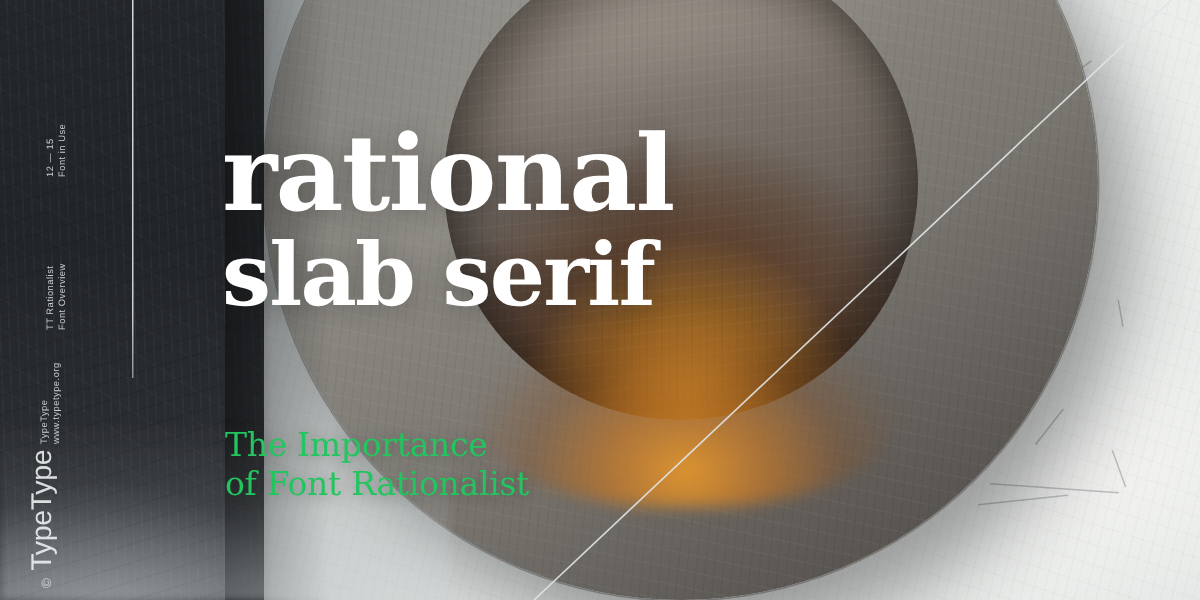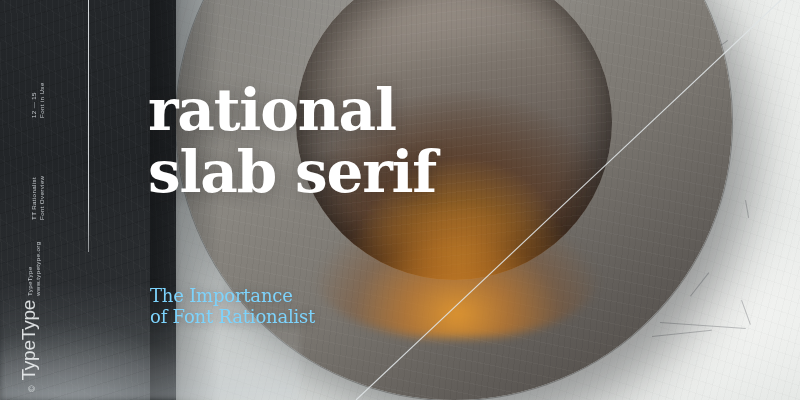--- a/index.html
+++ b/index.html
@@ -142,29 +142,29 @@
   
   .headline{
     position:absolute;left:148px;top:84px;
     font-family:"DejaVu Serif", serif;
     font-weight:700;
     color:#ffffff;
     line-height:.90;
     letter-spacing:-1.2px;
     text-shadow:0 2px 16px rgba(30,28,26,.30);
   }
-  .headline .l1{display:block;font-size:58px;}
+  .headline .l1{display:block;font-size:70px;}
   .headline .l2{display:block;font-size:58px;margin-top:10px;}
 
   .subtitle{
     position:absolute;left:150px;top:285px;
     font-family:"DejaVu Serif", serif;
     font-weight:400;
-    color:#7dd3fc;
-    font-size:18px;
+    color:#22c55e;
+    font-size:22px;
     line-height:1.17;
     letter-spacing:-.2px;
     text-shadow:0 1px 10px rgba(30,28,26,.35);
   }
   .subtitle span{display:block;}
 </style>
 </head>
 <body>
 
 <div class="poster">

